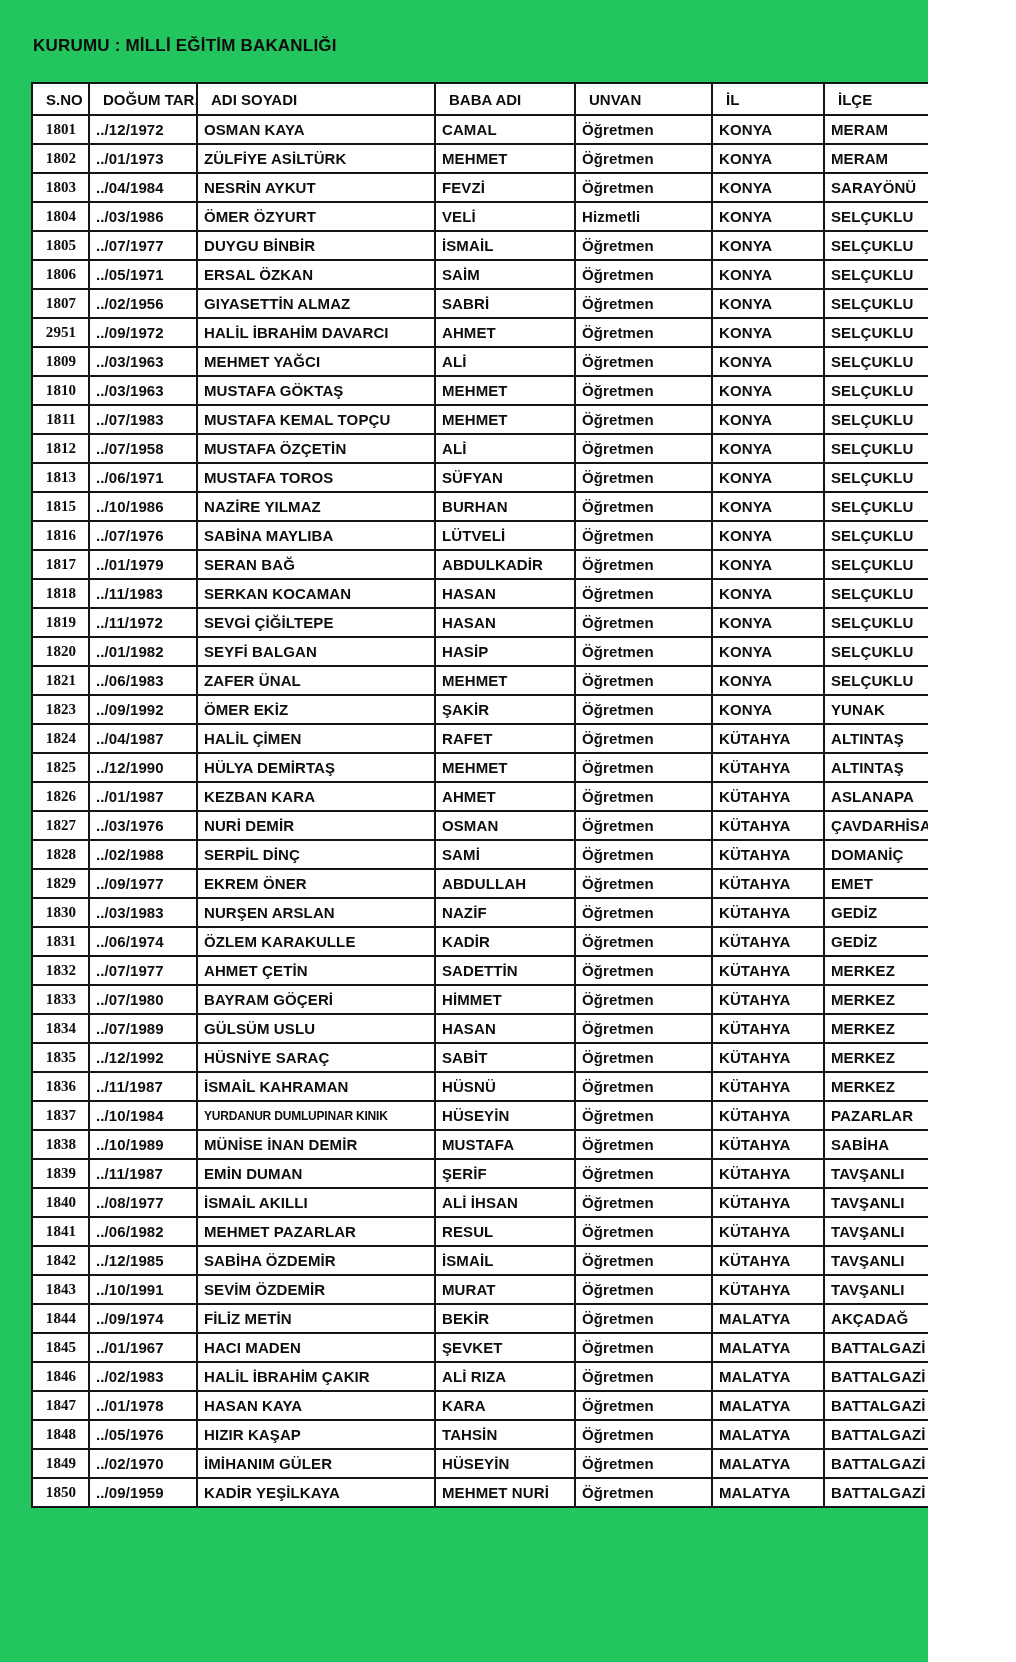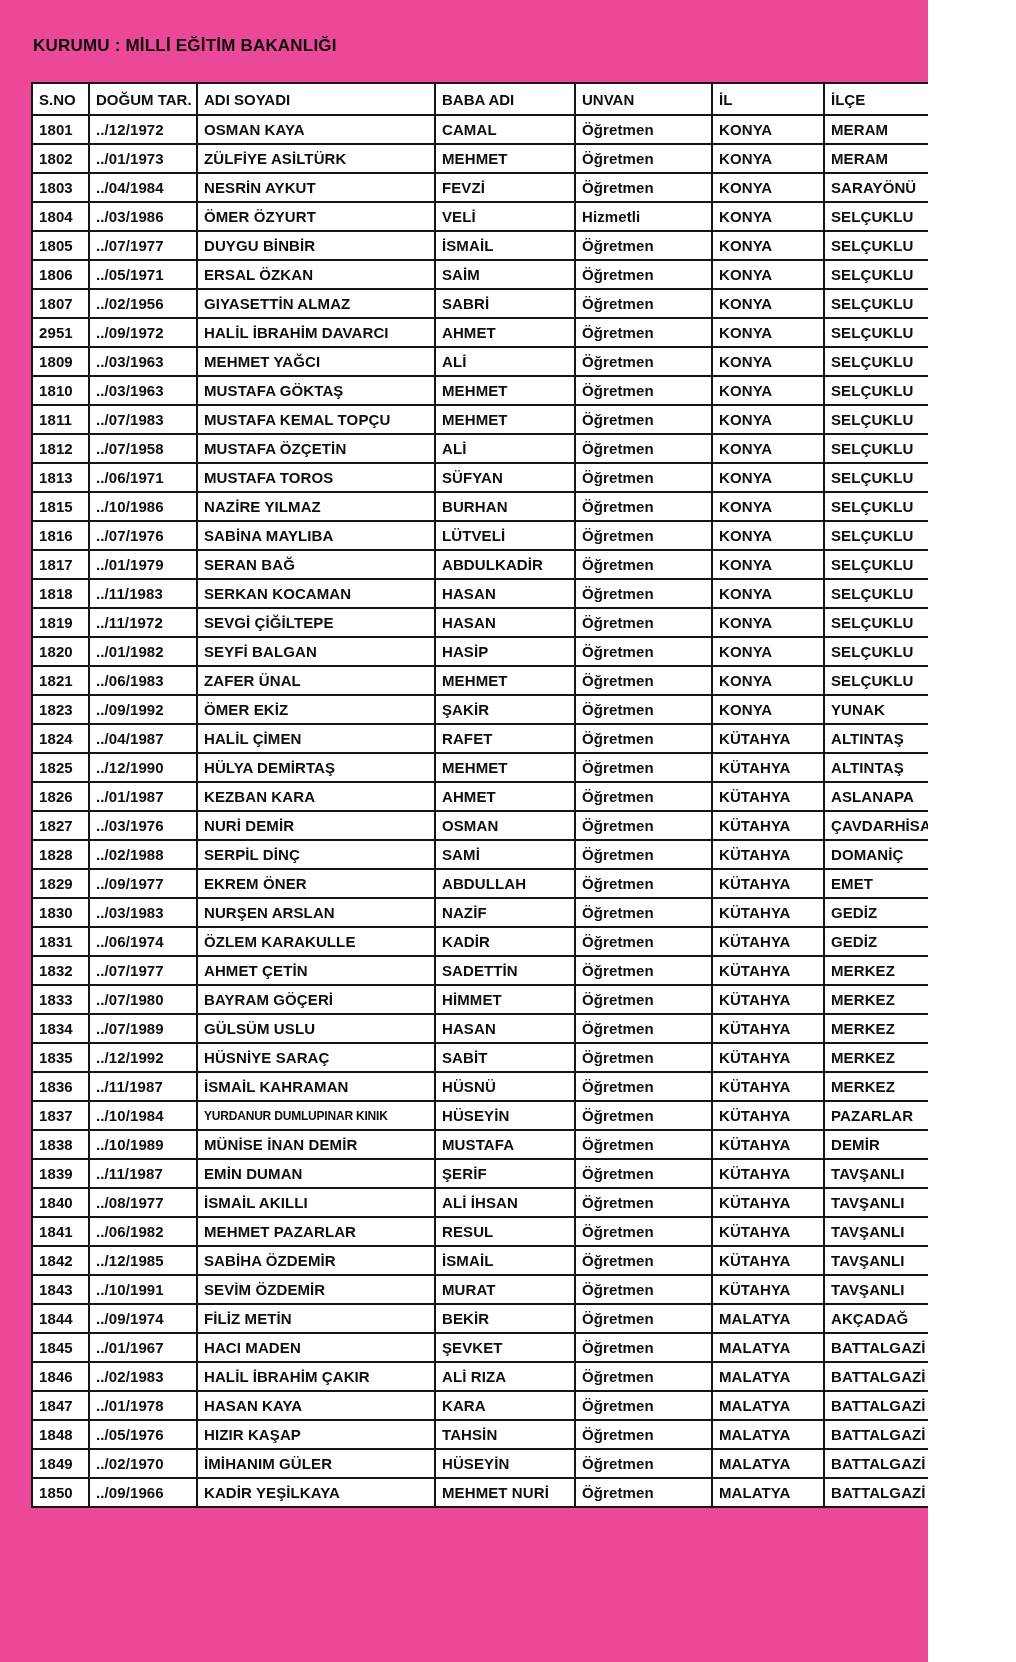--- a/index.html
+++ b/index.html
@@ -1,20 +1,20 @@
 <!DOCTYPE html>
 <html><head>
 <meta charset="utf-8">
 <style>
   html,body{margin:0;padding:0;background:#ffffff;}
   .page{
     position:relative;
     width:928px;
     height:1662px;
-    background:#ec4899;
+    background:#22c55e;
     font-family:"Liberation Sans", sans-serif;
     color:#0d0d0d;
     overflow:hidden;
   }
   .title{
     position:absolute;
     left:33px;
     top:36px;
     font-size:17px;
     font-weight:700;
@@ -34,30 +34,30 @@
     border:2px solid #151515;
     overflow:hidden;
     white-space:nowrap;
     vertical-align:middle;
   }
   .tbl th{
     height:28px;
     font-size:15px;
     font-weight:700;
     text-align:left;
-    padding:1px 4px 1px 6px;
+    padding:1px 4px 1px 13px;
   }
   .tbl td{
     height:25px;
     font-size:15px;
     font-weight:700;
     padding:1px 4px 1px 6px;
     letter-spacing:0.1px;
   }
-  .tbl td.c0{text-align:left;padding-right:5px;}
+  .tbl td.c0{text-align:center;padding-right:5px;font-family:Liberation Serif, serif;}
   .tbl td.fit{font-size:12px;letter-spacing:-0.2px;}
   col.w0{width:57px;}
   col.w1{width:108px;}
   col.w2{width:238px;}
   col.w3{width:140px;}
   col.w4{width:137px;}
   col.w5{width:112px;}
   col.w6{width:164px;}
 </style>
 </head>
@@ -403,21 +403,21 @@
           <td class="c5">KÜTAHYA</td>
           <td class="c6">PAZARLAR</td>
         </tr>
         <tr>
           <td class="c0">1838</td>
           <td class="c1">../10/1989</td>
           <td class="c2">MÜNİSE İNAN DEMİR</td>
           <td class="c3">MUSTAFA</td>
           <td class="c4">Öğretmen</td>
           <td class="c5">KÜTAHYA</td>
-          <td class="c6">DEMİR</td>
+          <td class="c6">SABİHA</td>
         </tr>
         <tr>
           <td class="c0">1839</td>
           <td class="c1">../11/1987</td>
           <td class="c2">EMİN DUMAN</td>
           <td class="c3">ŞERİF</td>
           <td class="c4">Öğretmen</td>
           <td class="c5">KÜTAHYA</td>
           <td class="c6">TAVŞANLI</td>
         </tr>
@@ -506,21 +506,21 @@
           <td class="c0">1849</td>
           <td class="c1">../02/1970</td>
           <td class="c2">İMİHANIM GÜLER</td>
           <td class="c3">HÜSEYİN</td>
           <td class="c4">Öğretmen</td>
           <td class="c5">MALATYA</td>
           <td class="c6">BATTALGAZİ</td>
         </tr>
         <tr>
           <td class="c0">1850</td>
-          <td class="c1">../09/1966</td>
+          <td class="c1">../09/1959</td>
           <td class="c2">KADİR YEŞİLKAYA</td>
           <td class="c3">MEHMET NURİ</td>
           <td class="c4">Öğretmen</td>
           <td class="c5">MALATYA</td>
           <td class="c6">BATTALGAZİ</td>
         </tr>
       </tbody>
   </table>
 </div>
 

